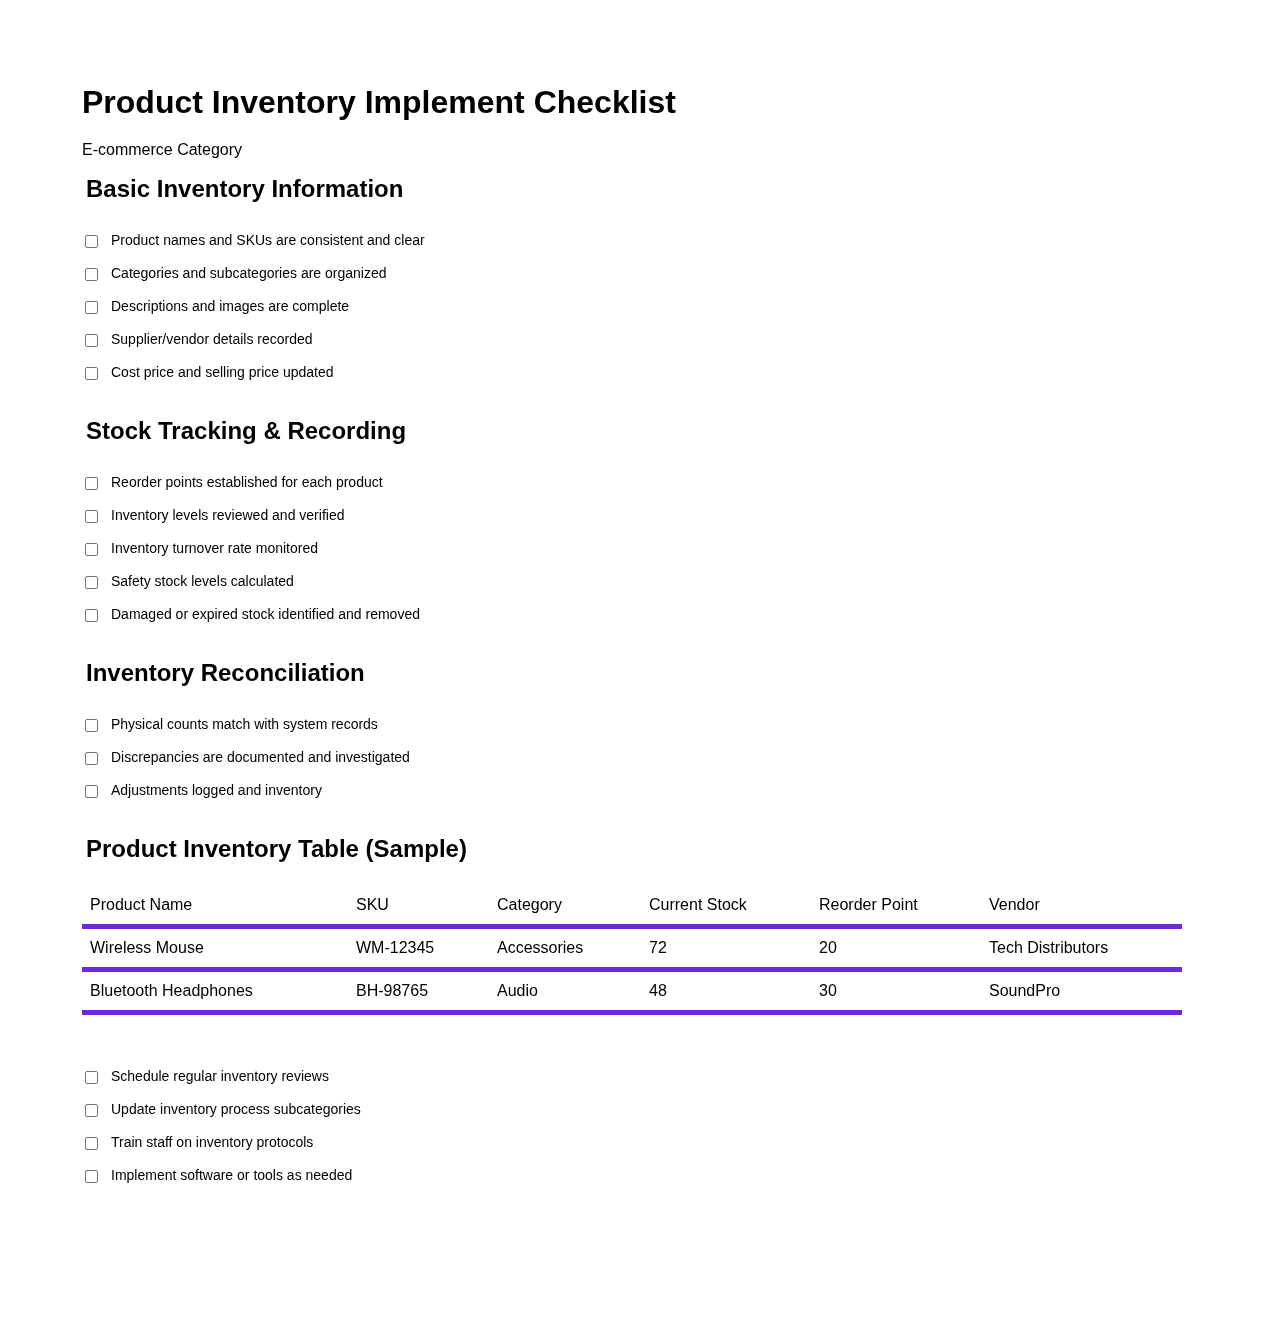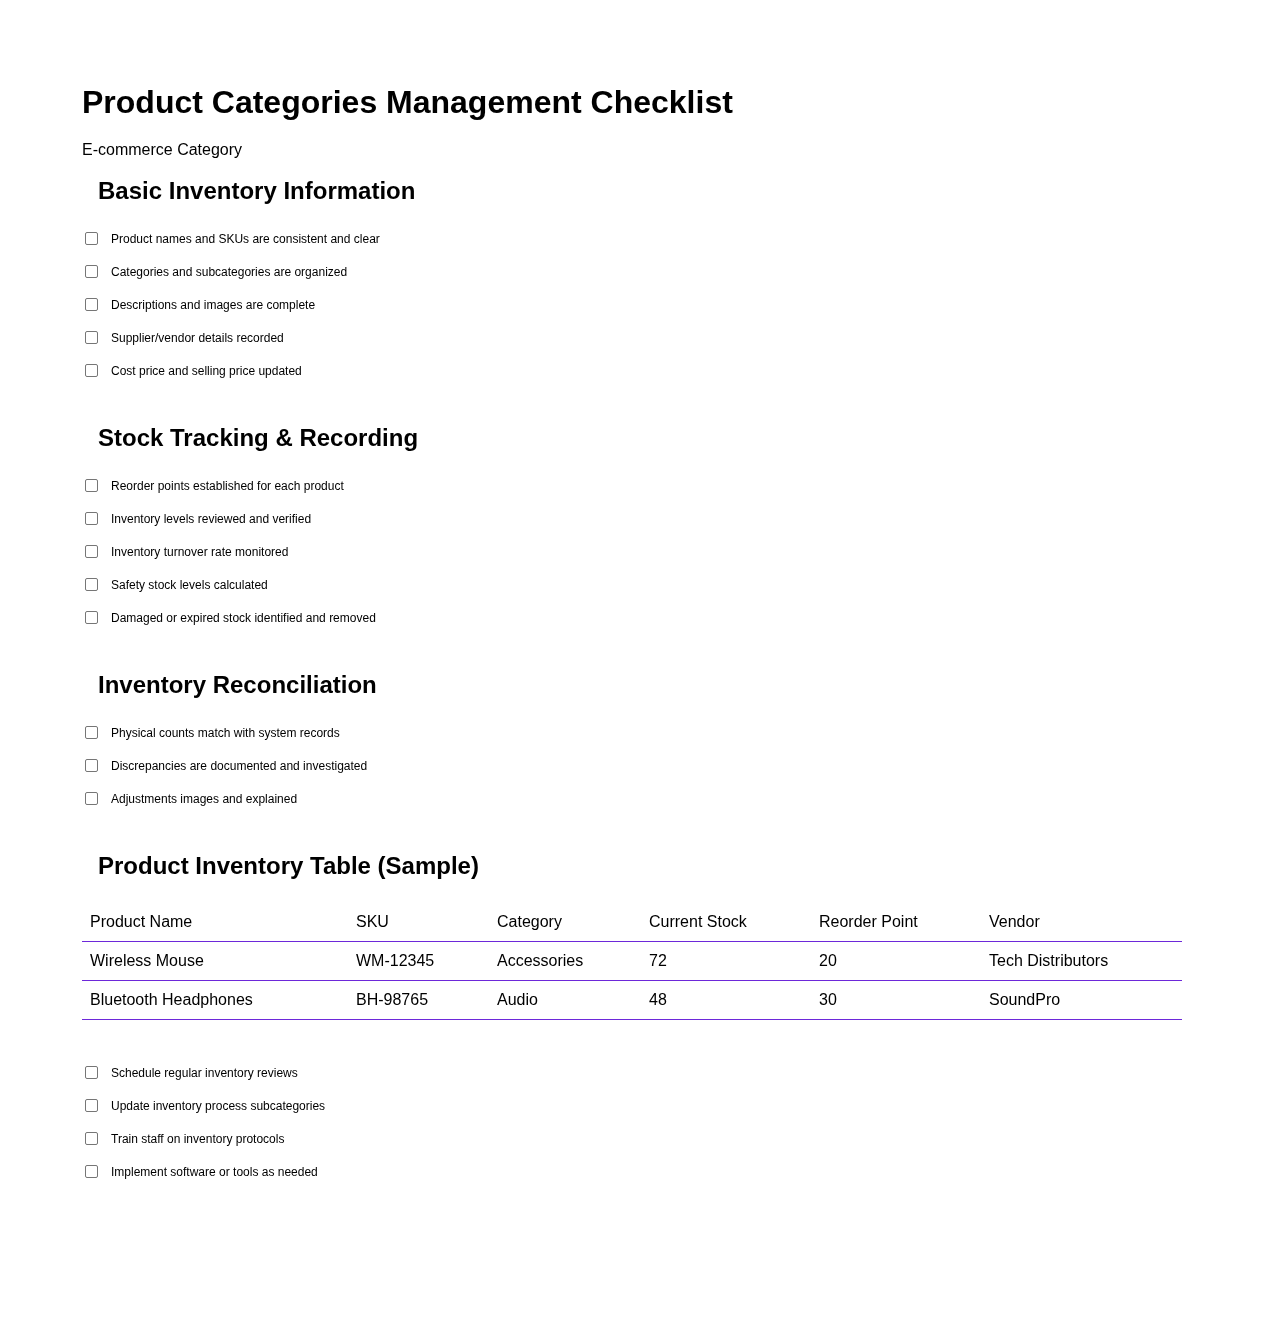--- a/index.html
+++ b/index.html
@@ -22,35 +22,35 @@
       line-height: 40px;
     }
     .subtitle {
       font-size: 16px;
       margin: 18px 0 0 0;
       line-height: 20px;
     }
     h2 {
       font-size: 24px;
       font-weight: bold;
-      margin: 16px;
+      margin: 4px;
       line-height: 30px;
     }
     .section { margin-top: 14px; }
     .section + .section { margin-top: 36px; }
     .checklist {
       list-style: none;
       margin: 11px 0 0 0;
       padding: 0;
     }
     .checklist li {
       height: 33px;
       display: flex;
-      align-items: center;
-      font-size: 12px;
+      align-items: flex-end;
+      font-size: 14px;
     }
     .cb {
       width: 13px; height: 13px;
       box-sizing: border-box;
       border: 1px solid #767676;
       border-radius: 2px;
       background: #fff;
       margin: 0 13px 0 3px;
       flex: 0 0 auto;
       cursor: pointer;
@@ -59,35 +59,35 @@
     table {
       width: 1100px;
       border-collapse: collapse;
       font-size: 16px;
     }
     th, td {
       text-align: left;
       font-weight: normal;
       padding: 0 8px;
       height: 38px;
-      border-bottom: 1px solid #6d28d9;
+      border-bottom: 5px solid #6d28d9;
     }
     th { height: 38px; }
     col.c1 { width: 266px; }
     col.c2 { width: 141px; }
     col.c3 { width: 152px; }
     col.c4 { width: 170px; }
     col.c5 { width: 170px; }
     col.c6 { width: 201px; }
   </style>
 </head>
 <body>
 
 <div class="page">
-  <h1>Product Categories Management Checklist</h1>
+  <h1>Product Inventory Implement Checklist</h1>
   <p class="subtitle">E-commerce Category</p>
 
   <div class="section">
     <h2>Basic Inventory Information</h2>
     <ul class="checklist">
       <li>
           <span class="cb"></span>
           <span>Product names and SKUs are consistent and clear</span>
         </li>
       <li>
@@ -141,21 +141,21 @@
       <li>
           <span class="cb"></span>
           <span>Physical counts match with system records</span>
         </li>
       <li>
           <span class="cb"></span>
           <span>Discrepancies are documented and investigated</span>
         </li>
       <li>
           <span class="cb"></span>
-          <span>Adjustments images and explained</span>
+          <span>Adjustments logged and inventory</span>
         </li>
     </ul>
   </div>
 
   <div class="section table-section">
     <h2>Product Inventory Table (Sample)</h2>
     <table>
       <colgroup>
         <col class="c1">
           <col class="c2">

